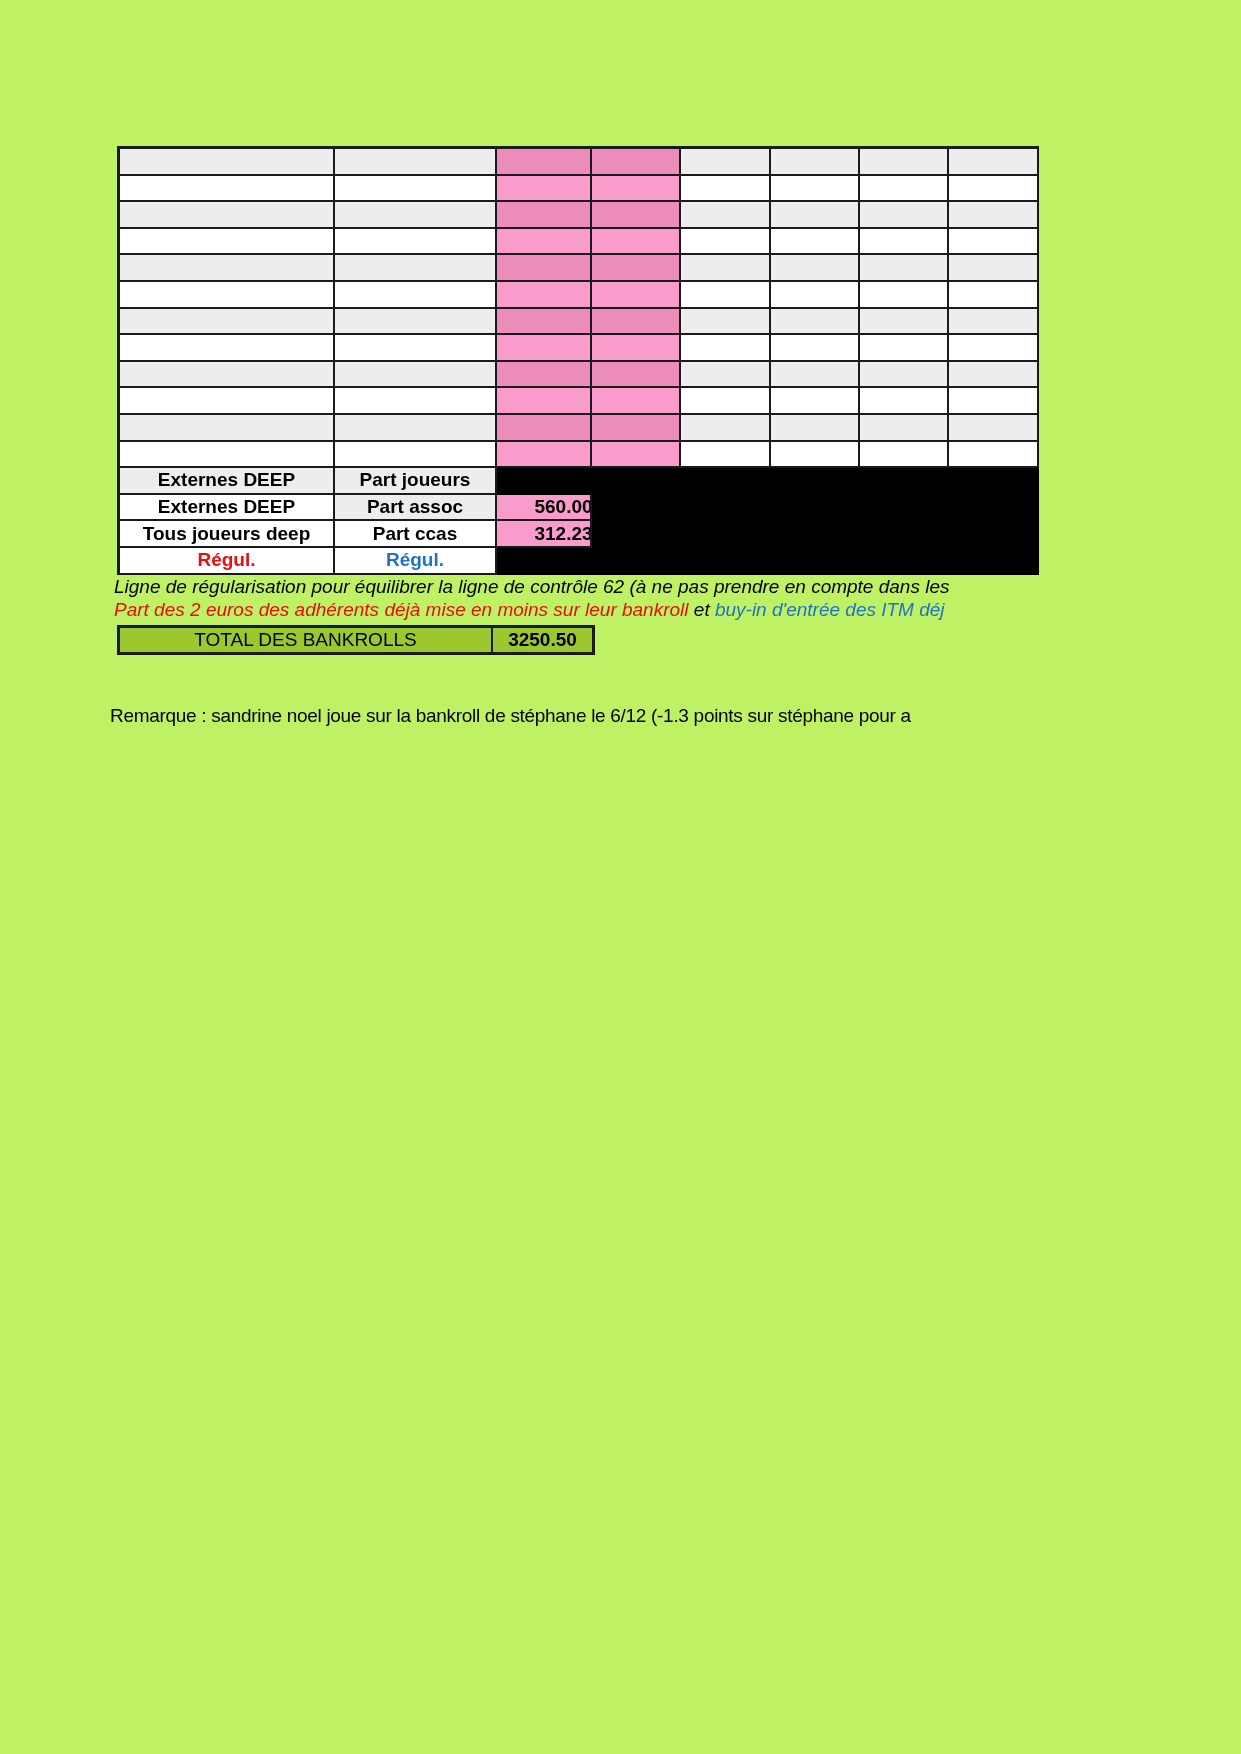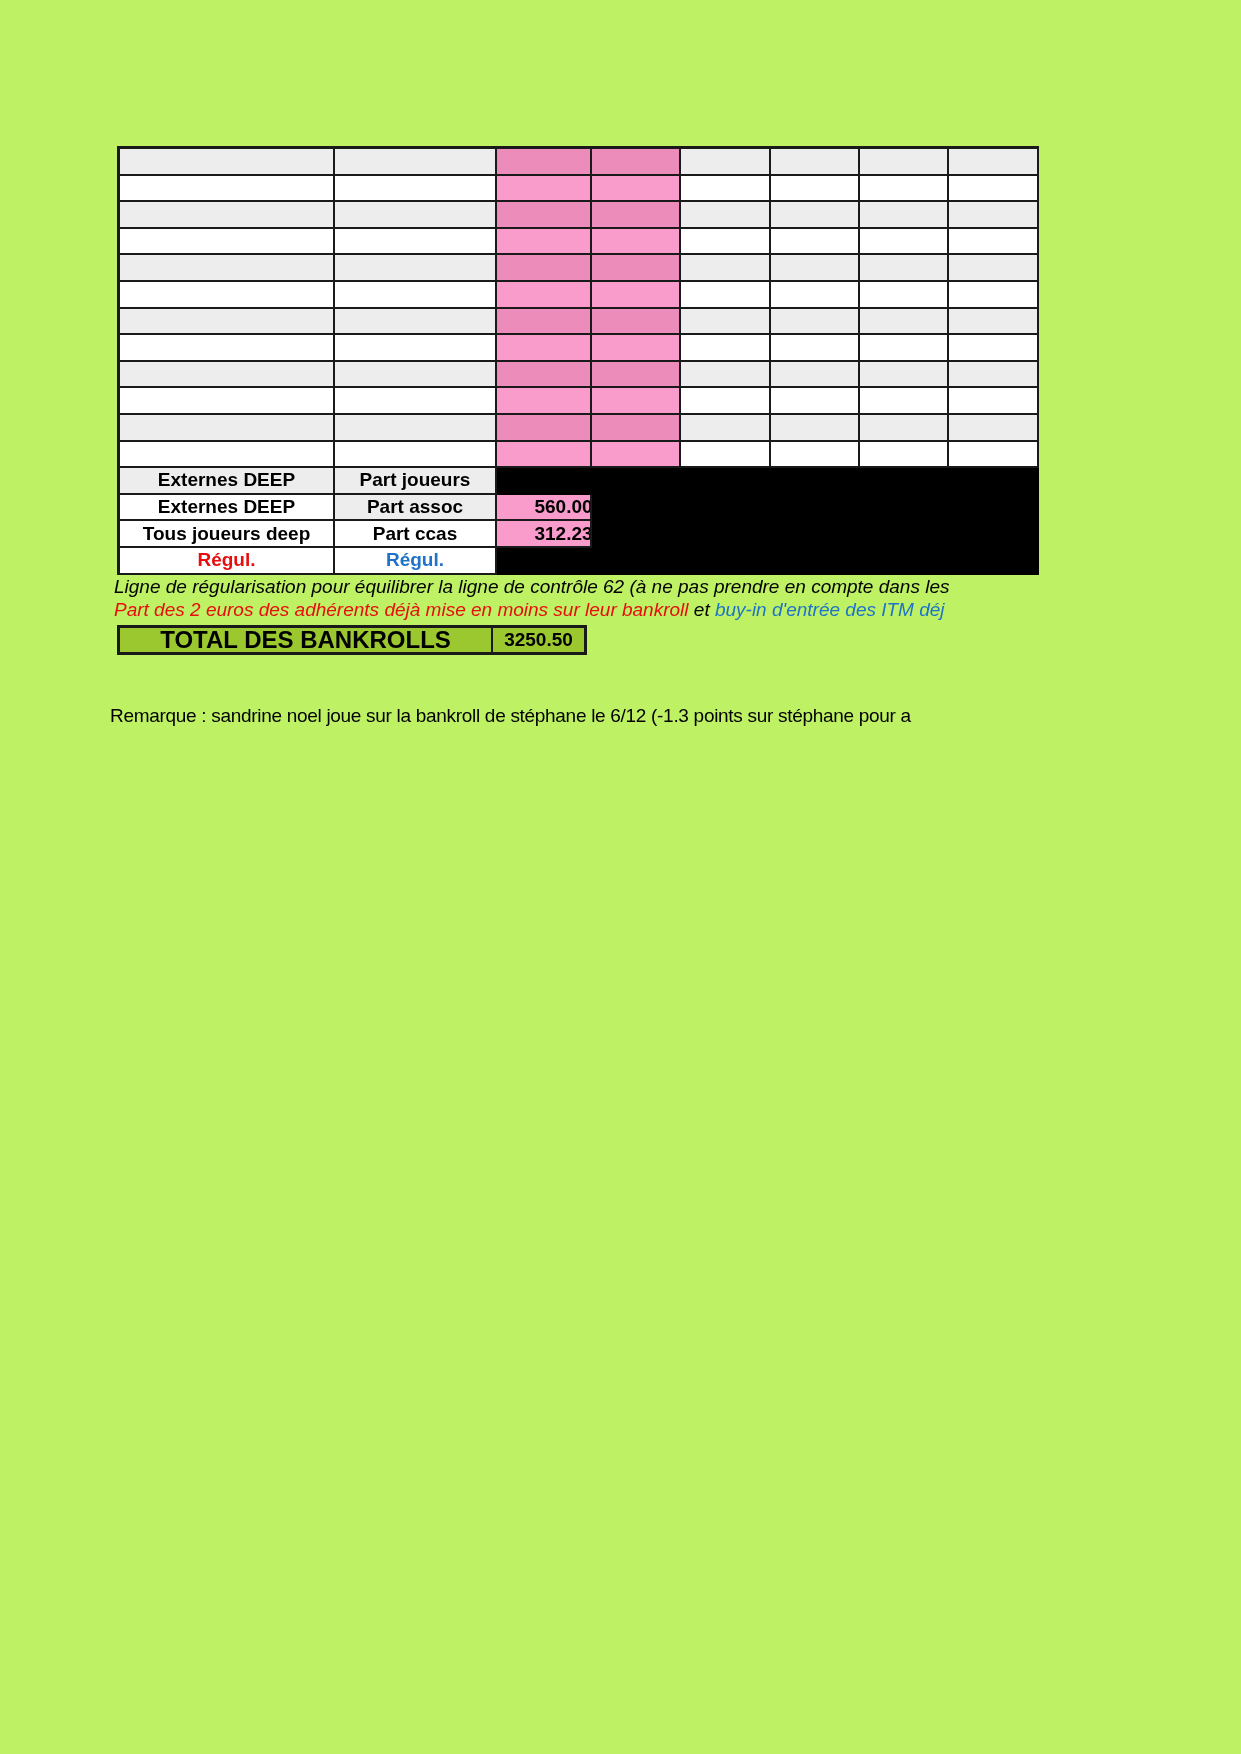--- a/index.html
+++ b/index.html
@@ -49,24 +49,24 @@
   .total-row{
     position:absolute;left:117px;top:625px;
     display:flex;
     border:3px solid #1a1a1a;
     background:var(--green,#9CC82F);
     height:24px;
   }
   .total-label{
     width:371px;display:flex;align-items:center;justify-content:center;
     border-right:2px solid #1a1a1a;
-    font-size:24px;font-weight:bold;color:#000;
+    font-size:19px;font-weight:normal;color:#000;
   }
   .total-value{
-    width:91px;display:flex;align-items:center;justify-content:center;
+    width:99px;display:flex;align-items:center;justify-content:center;
     font-size:19px;font-weight:bold;color:#000;
   }
   
   .remark{
     position:absolute;left:110px;top:684px;
     width:926px;overflow:hidden;white-space:nowrap;
     font-size:19px;color:#000;letter-spacing:-0.3px;margin-top:21px;
   }
 </style>
 </head>

